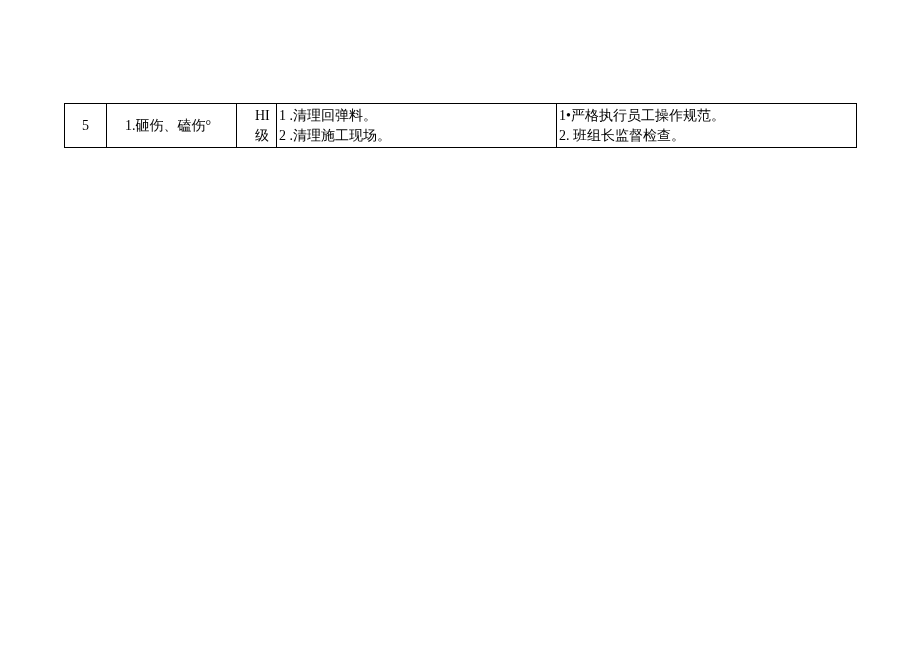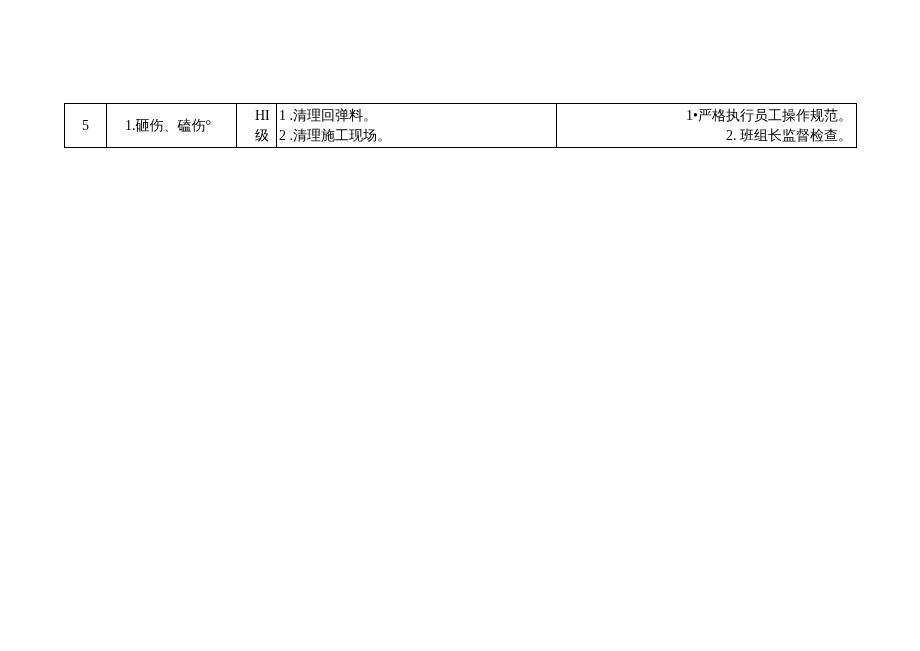--- a/index.html
+++ b/index.html
@@ -46,21 +46,21 @@
       text-align: left;
       padding-left: 18px;
     }
     .col-operation {
       width: 280px;
       text-align: left;
       padding-left: 2px;
     }
     .col-measure {
       width: 300px;
-      text-align: right;
+      text-align: left;
       padding-left: 2px;
     }
     .multiline {
       white-space: pre-line;
       margin-left: 6px;
     }
   </style>
 </head>
 <body>
 

